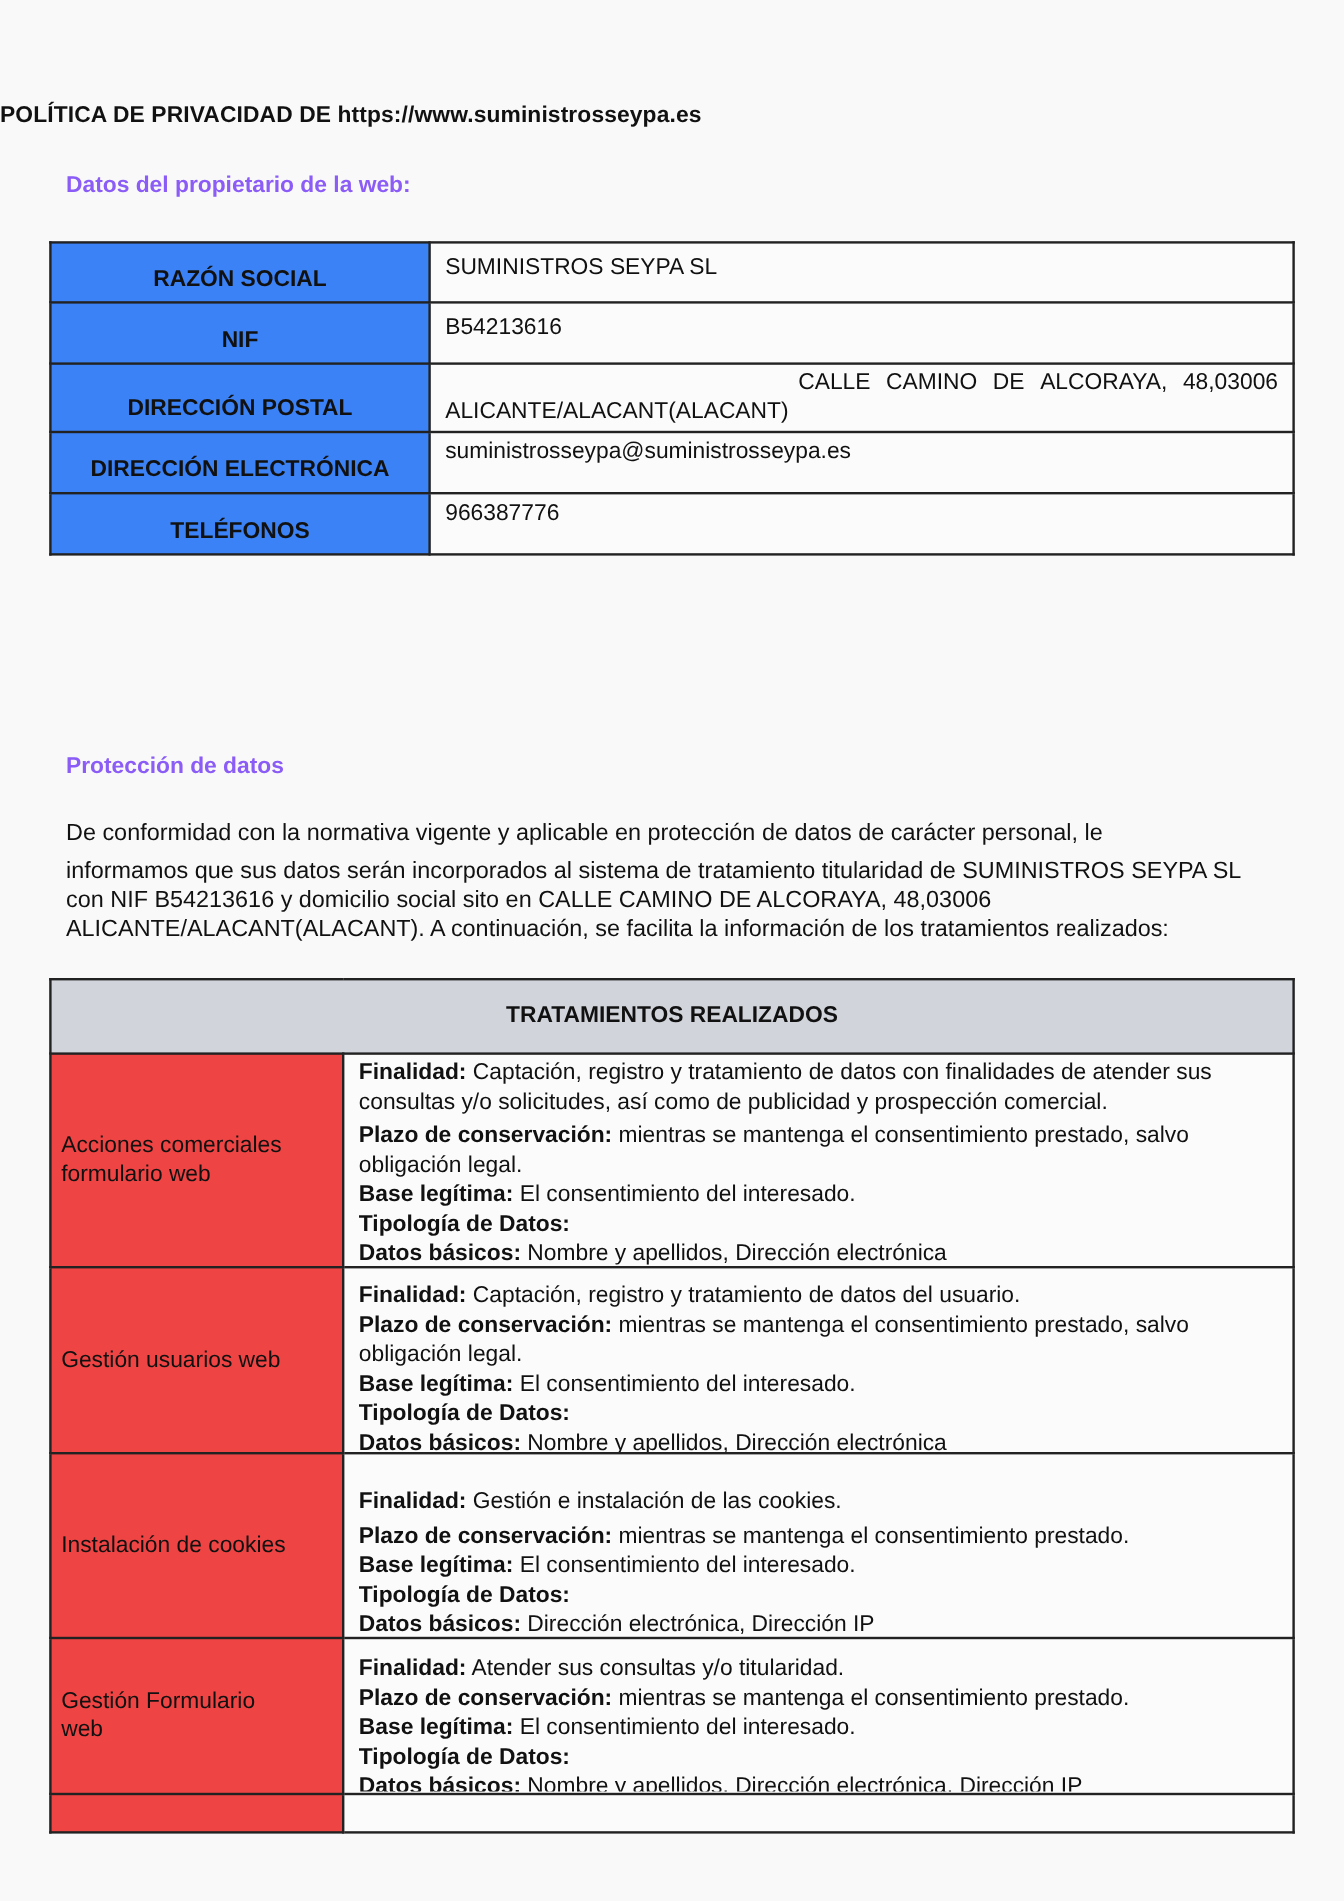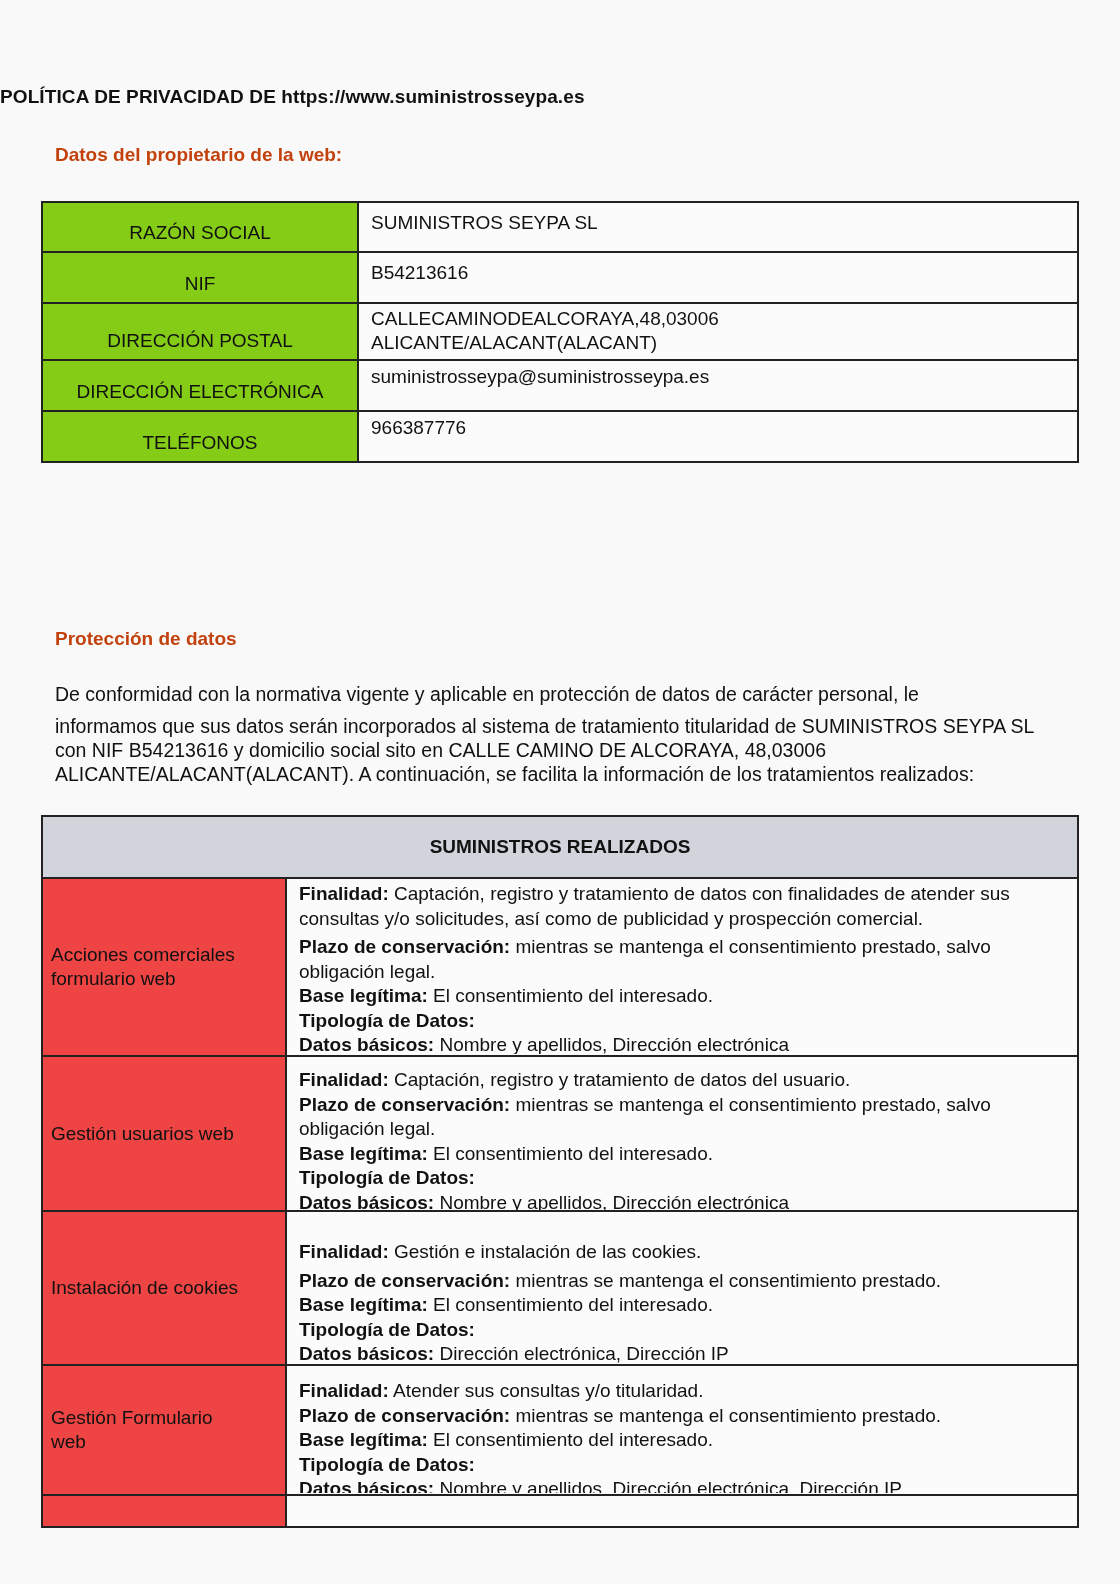--- a/index.html
+++ b/index.html
@@ -6,32 +6,32 @@
   body {
     width: 1120px; height: 1584px; background: #f9f9f9;
     font-family: "Liberation Sans", sans-serif; color: #111;
     position: relative; overflow: hidden;
   }
   .title {
     position: absolute; top: 86px; left: 0; width: 1120px; text-align: left;
     font-weight: bold; font-size: 19px; letter-spacing: 0.1px;
   }
   .subhead {
-    position: absolute; left: 55px; font-weight: bold; font-size: 19px; color: #c2410c;
+    position: absolute; left: 55px; font-weight: bold; font-size: 19px; color: #8b5cf6;
   }
   table { border-collapse: collapse; position: absolute; }
   .owner { left: 41px; top: 201px; width: 1038px; }
   .owner td { border: 2px solid #222; font-size: 19px; }
   .owner td.k {
-    width: 306px; background: #84cc16; text-align: center; font-weight: normal;
+    width: 306px; background: #3b82f6; text-align: center; font-weight: bold;
     vertical-align: bottom; padding: 0 4px 6px 4px; line-height: 24px;
   }
   .owner td.v { background: #fbfbfb; vertical-align: top; padding: 8px 12px 0 12px; line-height: 24px; }
   .owner td.v.justify { text-align: justify; text-align-last: left; padding-top: 3px; }
-  .justify-line { display: flex; justify-content: flex-start; }
+  .justify-line { display: flex; justify-content: flex-end; gap: 13px; }
   .para {
     position: absolute; left: 55px; top: 682px; width: 1010px; font-size: 19.5px; line-height: 24px;
   }
   .para .l1 { margin-bottom: 8px; }
   .treat { left: 41px; top: 815px; width: 1038px; }
   .treat td { border: 2px solid #222; font-size: 19px; }
   .treat th {
     border: 2px solid #222; background: #d1d5db; font-weight: bold; font-size: 19px;
     height: 58px; text-align: center;
   }
@@ -85,21 +85,21 @@
 <div class="subhead" style="top:628px">Protección de datos</div>
 
 <div class="para">
   <div class="l1">De conformidad con la normativa vigente y aplicable en protección de datos de carácter personal, le</div>
   <div>informamos que sus datos serán incorporados al sistema de tratamiento titularidad de SUMINISTROS SEYPA SL con NIF B54213616 y domicilio social sito en CALLE CAMINO DE ALCORAYA, 48,03006 ALICANTE/ALACANT(ALACANT). A continuación, se facilita la información de los tratamientos realizados:</div>
 </div>
 
 <table class="treat">
   <tbody>
       <tr>
-    <th colspan="2">SUMINISTROS REALIZADOS</th>
+    <th colspan="2">TRATAMIENTOS REALIZADOS</th>
   </tr>
 
   <tr style="height:178px">
     <td class="name">
       <div>Acciones comerciales</div>
       <div>formulario web</div>
     </td>
     <td class="desc">
       <div class="clip" style="height:172px">
         <div class="line gap"><b>Finalidad:</b><span> Captación, registro y tratamiento de datos con finalidades de atender sus consultas y/o solicitudes, así como de publicidad y prospección comercial.</span></div>

